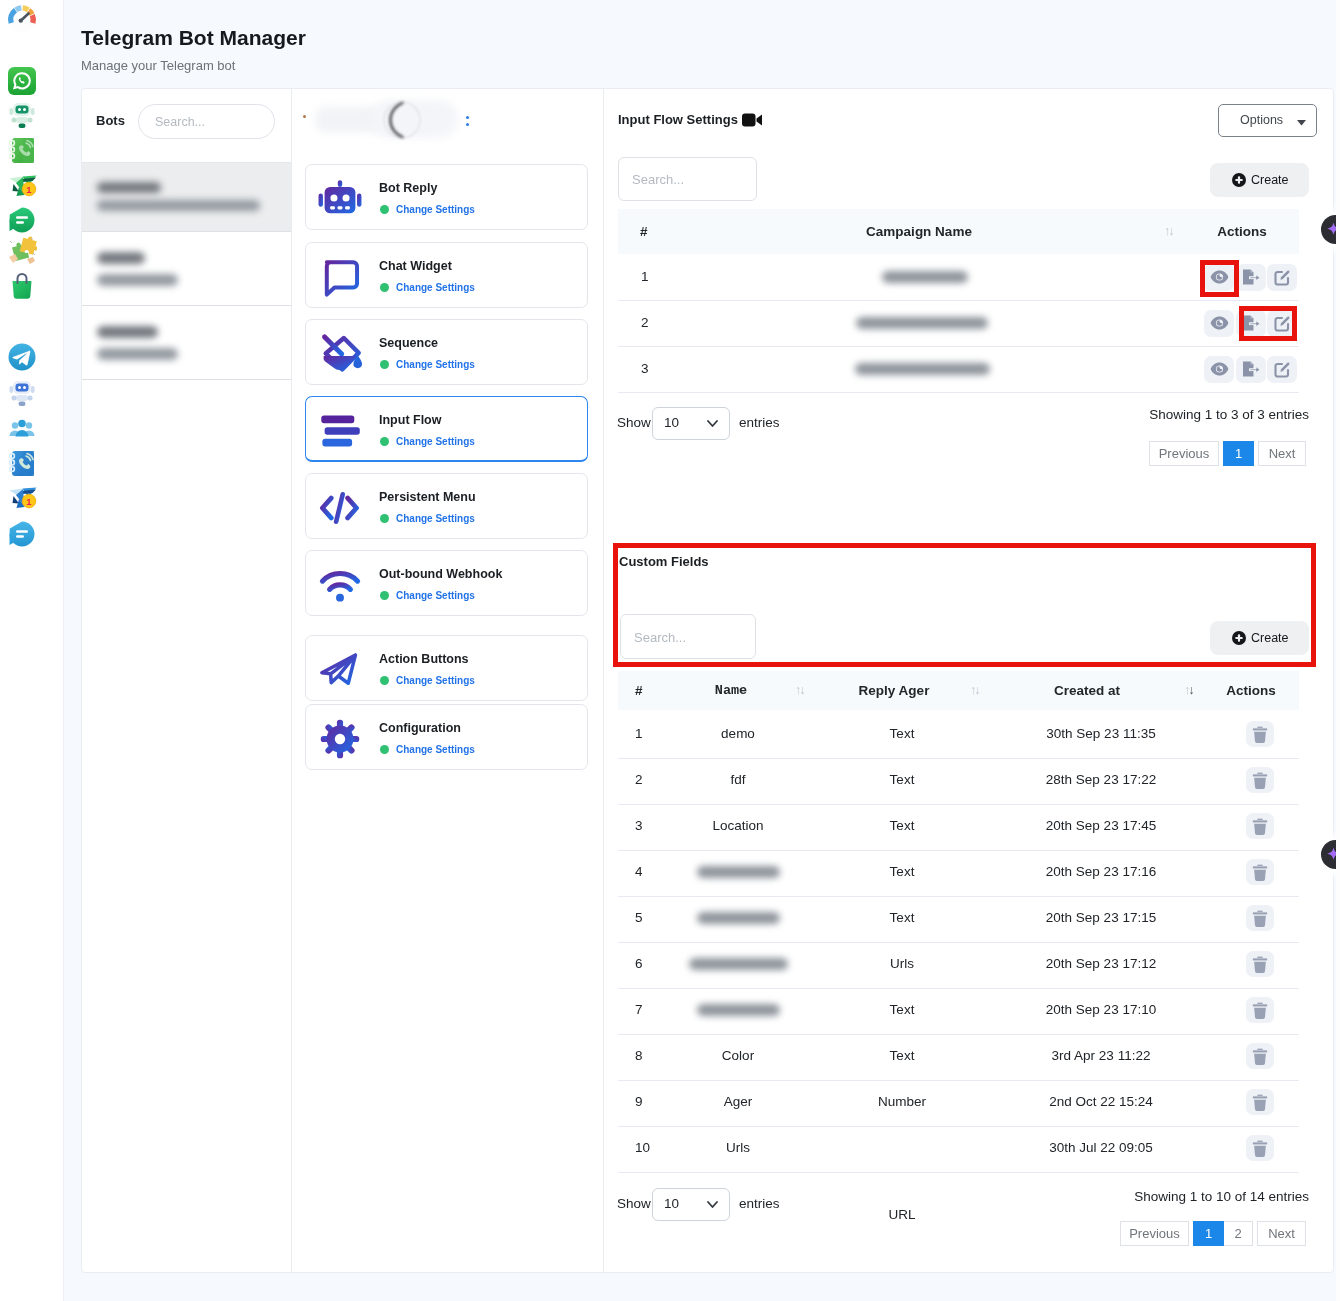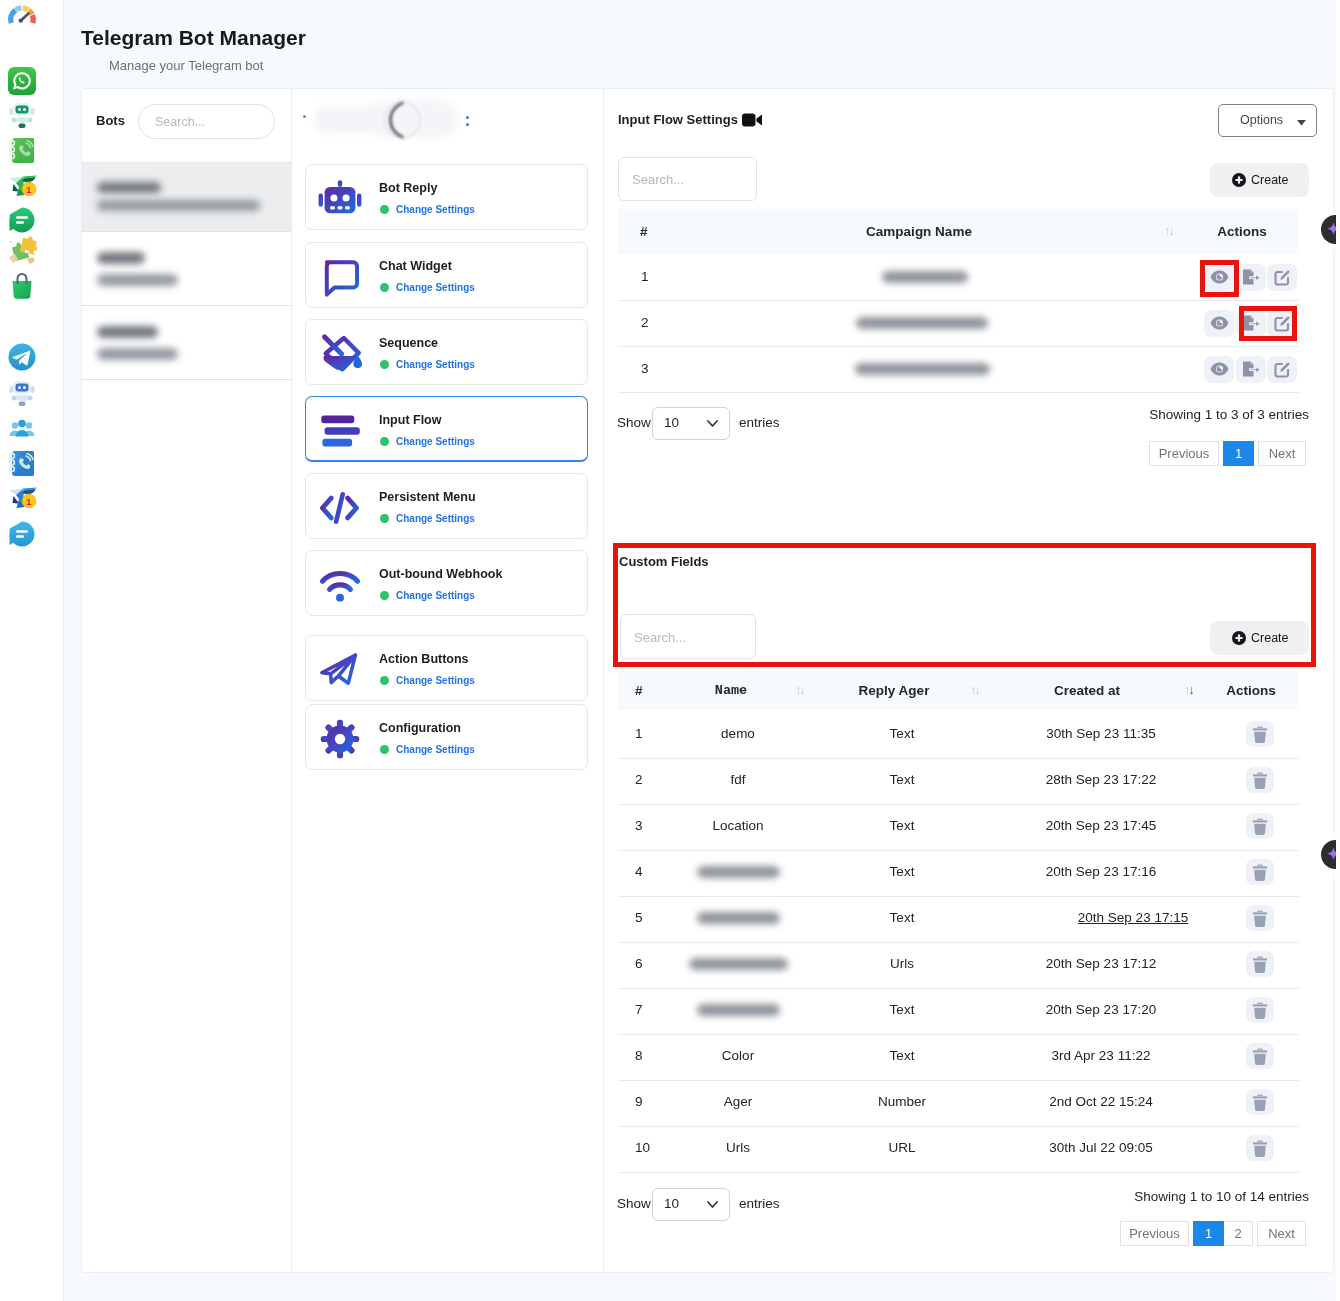--- a/index.html
+++ b/index.html
@@ -184,21 +184,21 @@
       <linearGradient id="bch" x1="0" y1="0" x2="0" y2="1">
         <stop offset="0" stop-color="#46b5e8"></stop>
         <stop offset="1" stop-color="#2396d2"></stop>
       </linearGradient>
     </defs>
 <path d="M2.5 15 L2.5 26 L8 23" fill="#2da2dc"></path>
 <rect x="9" y="11.2" width="12" height="2.6" rx="1.3" fill="#fff"></rect>
 <rect x="9" y="16.2" width="8" height="2.6" rx="1.3" fill="#fff"></rect>
   </svg>
 <div class="abs nw" style="left:81px;top:26px;font-size:21px;font-weight:700;color:#16191d;">Telegram Bot Manager</div>
-<div class="abs nw" style="left:81px;top:58px;font-size:13px;color:#6b7278;margin-left:28px;">Manage your Telegram bot</div>
+<div class="abs nw" style="left:81px;top:58px;font-size:13px;color:#6b7278;">Manage your Telegram bot</div>
 <div class="card" style="left:81px;top:88px;width:1253px;height:1185px;"></div>
 <div class="vline" style="left:291px;top:89px;height:1183px;"></div>
 <div class="vline" style="left:603px;top:89px;height:1183px;"></div>
 <div class="abs" style="left:96px;top:113px;font-size:13px;font-weight:700;color:#212529;">Bots</div>
 <div class="abs" style="left:138px;top:104px;width:137px;height:35px;border:1px solid #dfe3e8;border-radius:18px;"></div>
 <div class="abs" style="left:155px;top:115px;font-size:12.5px;color:#b4bac0;">Search...</div>
 <div class="abs" style="left:82px;top:162px;width:209px;height:70px;background:#ecemee;background:#ebedee;border-top:1px solid #e5e8ea;border-bottom:1px solid #dee2e6;"></div>
 <div class="abs" style="left:82px;top:232px;width:209px;height:74px;border-bottom:1px solid #dee2e6;"></div>
 <div class="abs" style="left:82px;top:306px;width:209px;height:74px;border-bottom:1px solid #dee2e6;"></div>
 <div class="abs blur" style="left:97px;top:182px;width:64px;height:11px;background:#74797f;"></div>
@@ -522,21 +522,21 @@
     <svg width="16" height="17" viewBox="0 0 15 16">
       <path d="M0.8 2.2 h13.4 v2 H0.8 z" fill="#99a1b4"></path>
       <path d="M5 0.6 h5 v1.2 H5 z" fill="#99a1b4"></path>
       <path d="M2 5.3 h11 l-.8 9 a1.8 1.8 0 0 1 -1.8 1.6 H4.6 a1.8 1.8 0 0 1 -1.8-1.6 z" fill="#99a1b4"></path>
     </svg>
   </div>
 <div class="hline" style="left:618px;top:942px;width:681px;"></div>
 <div class="td" style="left:635px;top:910px;">5</div>
 <div class="abs blur" style="left:697px;top:912px;width:83px;height:12px;background:#8e949b;"></div>
 <div class="td ctr" style="left:902px;top:910px;">Text</div>
-<div class="td ctr" style="left:1133px;top:910px;text-decoration:underline;">20th Sep 23 17:15</div>
+<div class="td ctr" style="left:1101px;top:910px;">20th Sep 23 17:15</div>
 <div class="abtn" style="left:1246px;top:905px;width:28px;height:26px;">
     <svg width="16" height="17" viewBox="0 0 15 16">
       <path d="M0.8 2.2 h13.4 v2 H0.8 z" fill="#99a1b4"></path>
       <path d="M5 0.6 h5 v1.2 H5 z" fill="#99a1b4"></path>
       <path d="M2 5.3 h11 l-.8 9 a1.8 1.8 0 0 1 -1.8 1.6 H4.6 a1.8 1.8 0 0 1 -1.8-1.6 z" fill="#99a1b4"></path>
     </svg>
   </div>
 <div class="hline" style="left:618px;top:988px;width:681px;"></div>
 <div class="td" style="left:635px;top:956px;">6</div>
 <div class="abs blur" style="left:689px;top:958px;width:99px;height:12px;background:#8e949b;"></div>
@@ -546,21 +546,21 @@
     <svg width="16" height="17" viewBox="0 0 15 16">
       <path d="M0.8 2.2 h13.4 v2 H0.8 z" fill="#99a1b4"></path>
       <path d="M5 0.6 h5 v1.2 H5 z" fill="#99a1b4"></path>
       <path d="M2 5.3 h11 l-.8 9 a1.8 1.8 0 0 1 -1.8 1.6 H4.6 a1.8 1.8 0 0 1 -1.8-1.6 z" fill="#99a1b4"></path>
     </svg>
   </div>
 <div class="hline" style="left:618px;top:1034px;width:681px;"></div>
 <div class="td" style="left:635px;top:1002px;">7</div>
 <div class="abs blur" style="left:697px;top:1004px;width:83px;height:12px;background:#8e949b;"></div>
 <div class="td ctr" style="left:902px;top:1002px;">Text</div>
-<div class="td ctr" style="left:1101px;top:1002px;">20th Sep 23 17:20</div>
+<div class="td ctr" style="left:1101px;top:1002px;">20th Sep 23 17:10</div>
 <div class="abtn" style="left:1246px;top:997px;width:28px;height:26px;">
     <svg width="16" height="17" viewBox="0 0 15 16">
       <path d="M0.8 2.2 h13.4 v2 H0.8 z" fill="#99a1b4"></path>
       <path d="M5 0.6 h5 v1.2 H5 z" fill="#99a1b4"></path>
       <path d="M2 5.3 h11 l-.8 9 a1.8 1.8 0 0 1 -1.8 1.6 H4.6 a1.8 1.8 0 0 1 -1.8-1.6 z" fill="#99a1b4"></path>
     </svg>
   </div>
 <div class="hline" style="left:618px;top:1080px;width:681px;"></div>
 <div class="td" style="left:635px;top:1048px;">8</div>
 <div class="td ctr" style="left:738px;top:1048px;">Color</div>
@@ -581,21 +581,21 @@
 <div class="abtn" style="left:1246px;top:1089px;width:28px;height:26px;">
     <svg width="16" height="17" viewBox="0 0 15 16">
       <path d="M0.8 2.2 h13.4 v2 H0.8 z" fill="#99a1b4"></path>
       <path d="M5 0.6 h5 v1.2 H5 z" fill="#99a1b4"></path>
       <path d="M2 5.3 h11 l-.8 9 a1.8 1.8 0 0 1 -1.8 1.6 H4.6 a1.8 1.8 0 0 1 -1.8-1.6 z" fill="#99a1b4"></path>
     </svg>
   </div>
 <div class="hline" style="left:618px;top:1172px;width:681px;"></div>
 <div class="td" style="left:635px;top:1140px;">10</div>
 <div class="td ctr" style="left:738px;top:1140px;">Urls</div>
-<div class="td ctr" style="left:902px;top:1140px;">URL</div>
+<div class="td ctr" style="left:902px;top:1207px;">URL</div>
 <div class="td ctr" style="left:1101px;top:1140px;">30th Jul 22 09:05</div>
 <div class="abtn" style="left:1246px;top:1135px;width:28px;height:26px;">
     <svg width="16" height="17" viewBox="0 0 15 16">
       <path d="M0.8 2.2 h13.4 v2 H0.8 z" fill="#99a1b4"></path>
       <path d="M5 0.6 h5 v1.2 H5 z" fill="#99a1b4"></path>
       <path d="M2 5.3 h11 l-.8 9 a1.8 1.8 0 0 1 -1.8 1.6 H4.6 a1.8 1.8 0 0 1 -1.8-1.6 z" fill="#99a1b4"></path>
     </svg>
   </div>
 <div class="td" style="left:617px;top:1196px;">Show</div>
 <div class="sel" style="left:652px;top:1188px;width:78px;height:33px;"></div>

